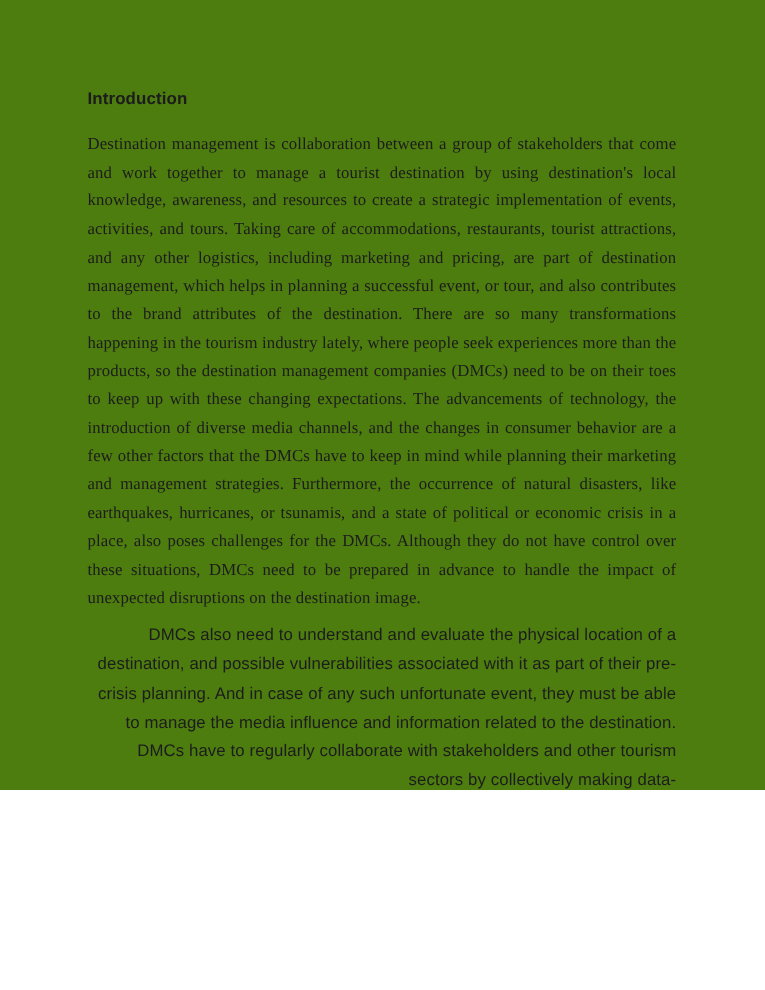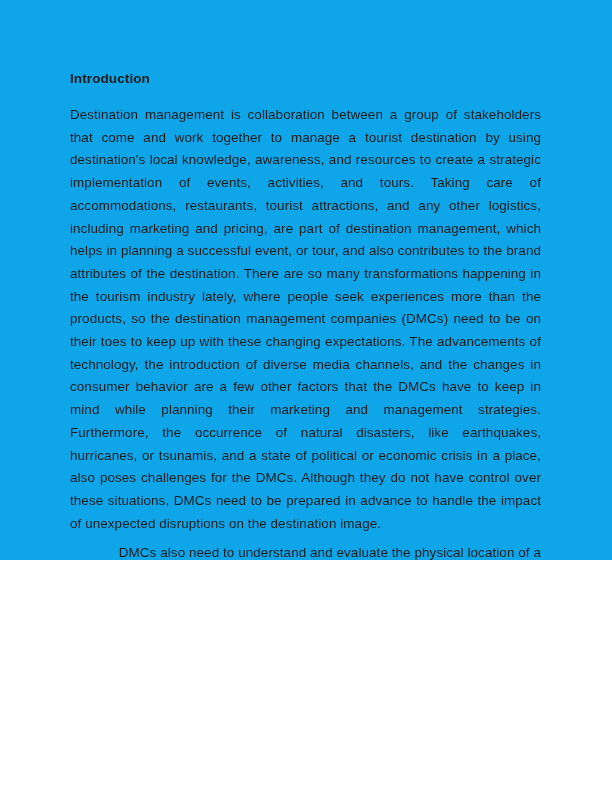--- a/index.html
+++ b/index.html
@@ -3,22 +3,22 @@
 <meta charset="utf-8">
 <style>
   html, body {
     margin: 0;
     padding: 0;
     background: #ffffff;
   }
   .page {
     position: relative;
     width: 612px;
-    height: 560px;
-    background: #0ea5e9;
+    height: 632px;
+    background: #4d7c0f;
     overflow: hidden;
     font-family: "Liberation Sans", "DejaVu Sans", sans-serif;
     color: #1c1c1c;
     box-sizing: border-box;
   }
   .content {
     position: absolute;
     top: 71px;
     left: 70px;
     width: 471px;
@@ -32,20 +32,21 @@
   }
   .body-para {
     font-size: 13.4px;
     line-height: 22.7px;
     margin: 0 0 6px 0;
     letter-spacing: 0.1px;
   }
   .justified {
     text-align: justify;
     text-align-last: left;
+    font-family: Liberation Serif, serif;
   }
   .ragged {
     text-align: right;
     white-space: pre-wrap;
     line-height: 23.3px;
     margin-top: 5px;
   }
 </style>
 </head>
 <body>

